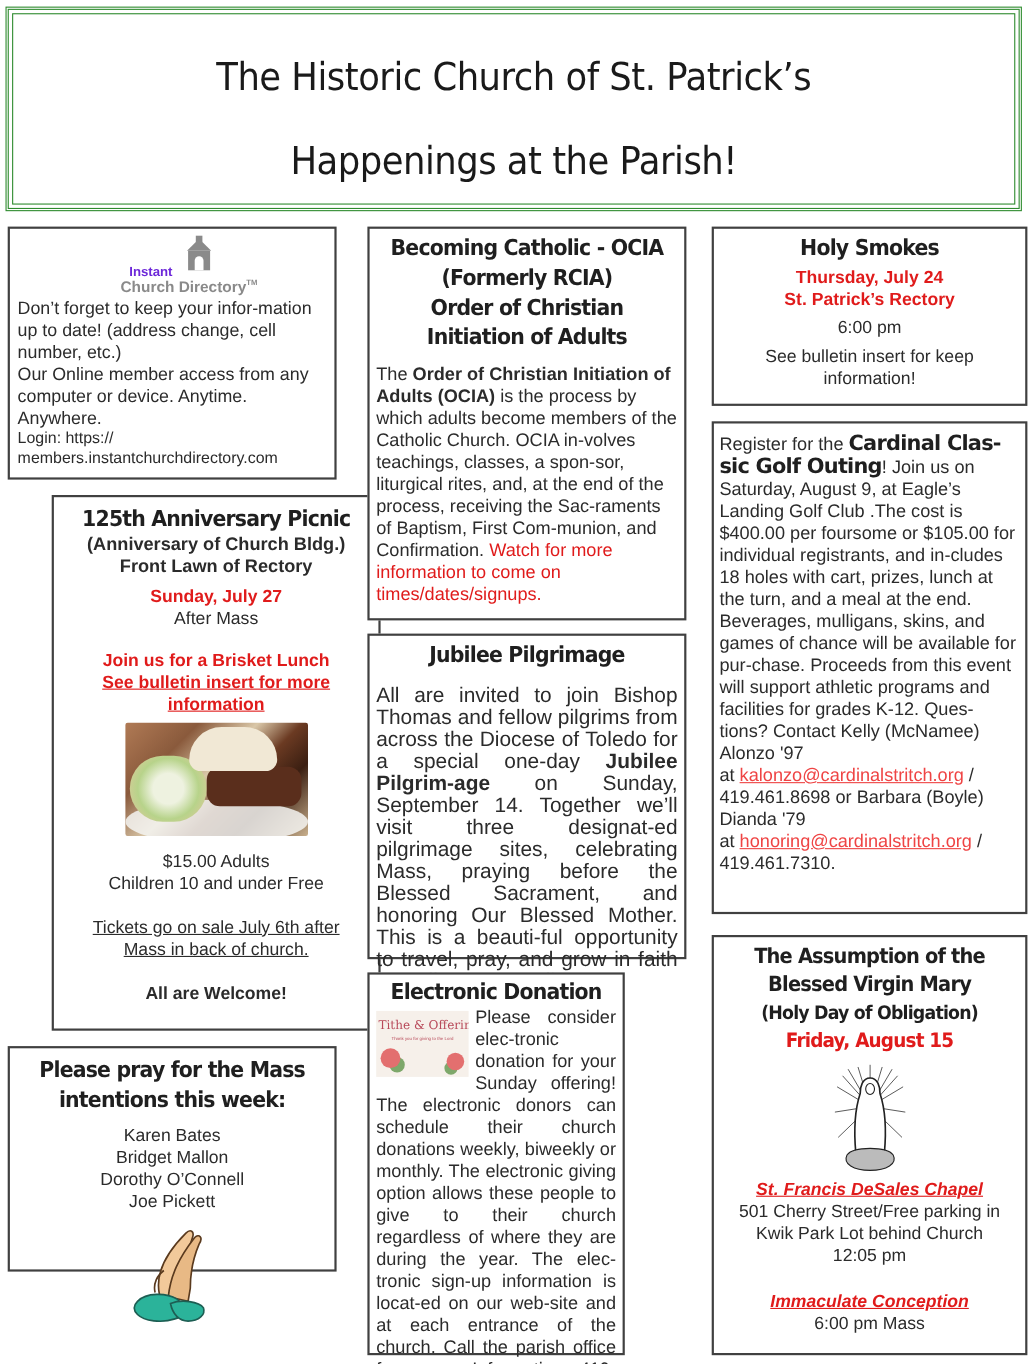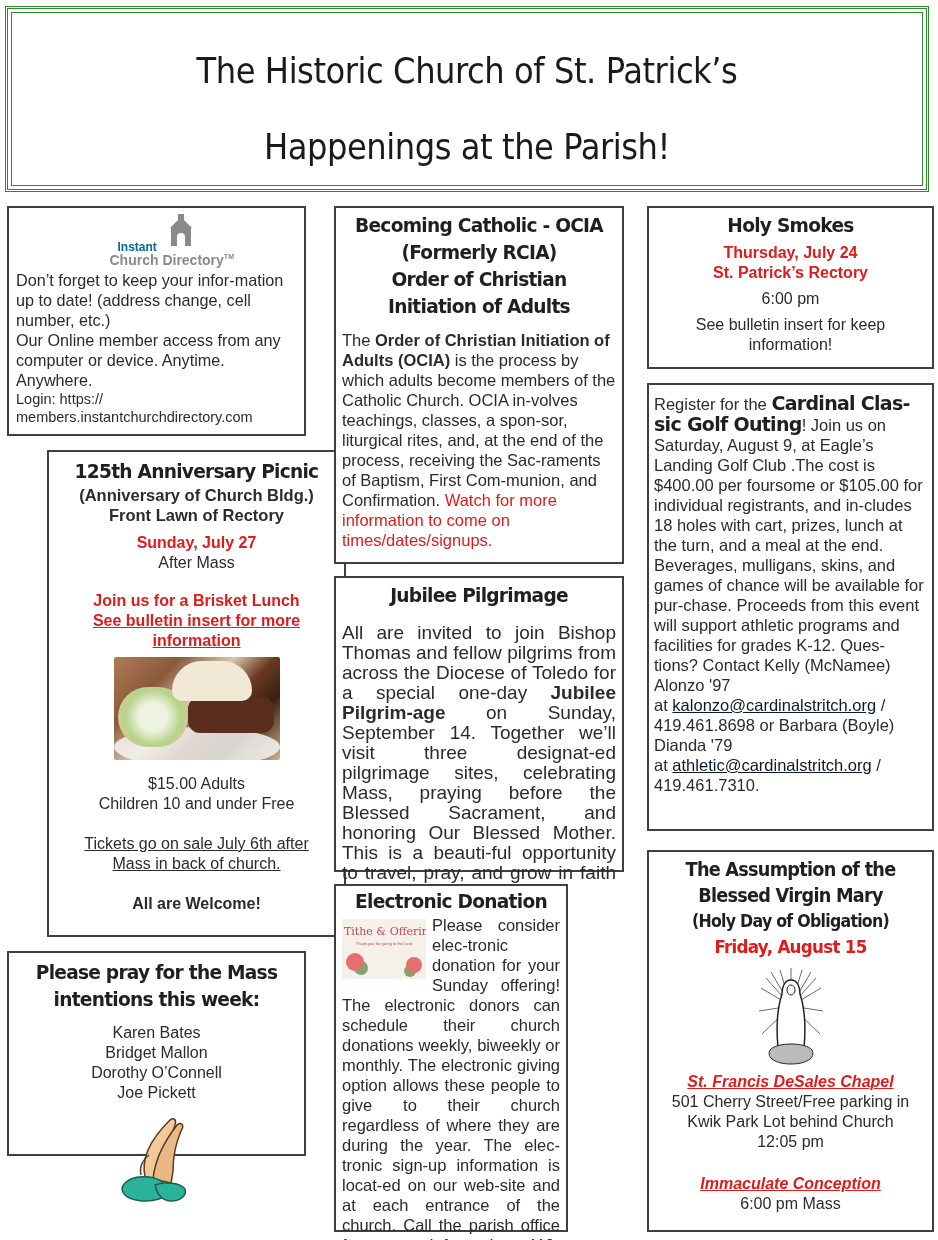--- a/index.html
+++ b/index.html
@@ -18,27 +18,27 @@
   .center { text-align: center; }
   .txt { font-size: 16px; line-height: 20px; }
   .hd { font-family: "DejaVu Sans", sans-serif; font-weight: bold; font-size: 20px;
         line-height: 27px; color: #1f1f1f; letter-spacing: -0.8px; text-align: center;
         transform: scaleX(0.93); }
   .red { color: #e01b1b; }
   .b { font-weight: bold; }
   .u { text-decoration: underline; }
   .i { font-style: italic; }
   .just { text-align: justify; }
-  a.link { color: #0f172a; text-decoration: underline; margin-top: 24px; }
+  a.link { color: #ef4444; text-decoration: underline; margin-top: 24px; }
 
   
   #b-icd { left: 7px; top: 206px; width: 299px; height: 230px; padding: 4px 7px; }
   .icd-logo { width: 150px; height: 58px; margin: 0 auto; position: relative; }
   .icd-logo .house { position: absolute; left: 86px; top: 2px; width: 26px; height: 32px; }
-  .icd-logo .w1 { position: absolute; left: 36px; top: 28px; font-size: 12px; font-weight: bold; color: #0369a1; }
+  .icd-logo .w1 { position: absolute; left: 36px; top: 28px; font-size: 12px; font-weight: bold; color: #6d28d9; }
   .icd-logo .w2 { position: absolute; left: 28px; top: 40px; font-size: 14px; font-weight: bold; color: #8a8a8a; white-space: nowrap; }
   .icd-logo .tm { font-size: 7px; vertical-align: super; }
   #b-icd .txt { font-size: 16.2px; line-height: 20px; }
   #b-icd .login { font-size: 14.5px; line-height: 18px; }
 
   #b-picnic { left: 7px; top: 450px; width: 299px; height: 487px; padding: 6px 6px; margin-left: 40px; }
   #b-picnic .hd { font-size: 20px; }
   .brisket { width: 166px; height: 103px; margin: 6px auto 4px; border-radius: 2px;
              background: linear-gradient(135deg,#b07a55 0%,#8a5a3c 25%,#d9c7a8 45%,#6b3a22 60%,#3b1f12 75%,#c9b08d 100%);
              position: relative; overflow: hidden; }
@@ -163,21 +163,21 @@
   <div class="hd">Holy Smokes</div>
   <div class="txt b red" style="margin-top:4px">Thursday,  July 24</div>
   <div class="txt b red">St. Patrick’s Rectory</div>
   <div class="txt" style="margin-top:6px">6:00 pm</div>
   <div class="txt" style="margin-top:6px;padding:0 40px">See bulletin insert for keep information!</div>
 </div>
 
 <div class="box" id="b-golf">
   <div class="txt"><span>Register for the </span><span class="inline-hd">Cardinal Clas-sic Golf Outing</span><span>! Join us on Saturday, August 9, at Eagle’s Landing Golf Club .The cost is $400.00 per foursome or $105.00 for individual registrants, and in-cludes 18 holes with cart, prizes, lunch at the turn, and a meal at the end. Beverages, mulligans, skins, and games of chance will be available for pur-chase. Proceeds from this event will support athletic programs and facilities for grades K-12. Ques-tions? Contact Kelly (McNamee) Alonzo '97</span></div>
   <div class="txt"><span>at </span><a class="link">kalonzo@cardinalstritch.org</a><span> / 419.461.8698 or Barbara (Boyle) Dianda '79</span></div>
-  <div class="txt"><span>at </span><a class="link">athletic@cardinalstritch.org</a><span> / 419.461.7310.</span></div>
+  <div class="txt"><span>at </span><a class="link">honoring@cardinalstritch.org</a><span> / 419.461.7310.</span></div>
 </div>
 
 <div class="box center" id="b-assumption">
   <div class="hd">The Assumption of the</div>
   <div class="hd">Blessed Virgin Mary</div>
   <div class="hd" style="font-size:17px">(Holy Day of Obligation)</div>
   <div class="hd red" style="font-size:18px">Friday, August 15</div>
   <svg class="mary" width="70" height="100" viewBox="0 0 70 100">
     <g stroke="#444" stroke-width="0.8">
       <line x1="35" y1="40" x2="35" y2="2"></line>

